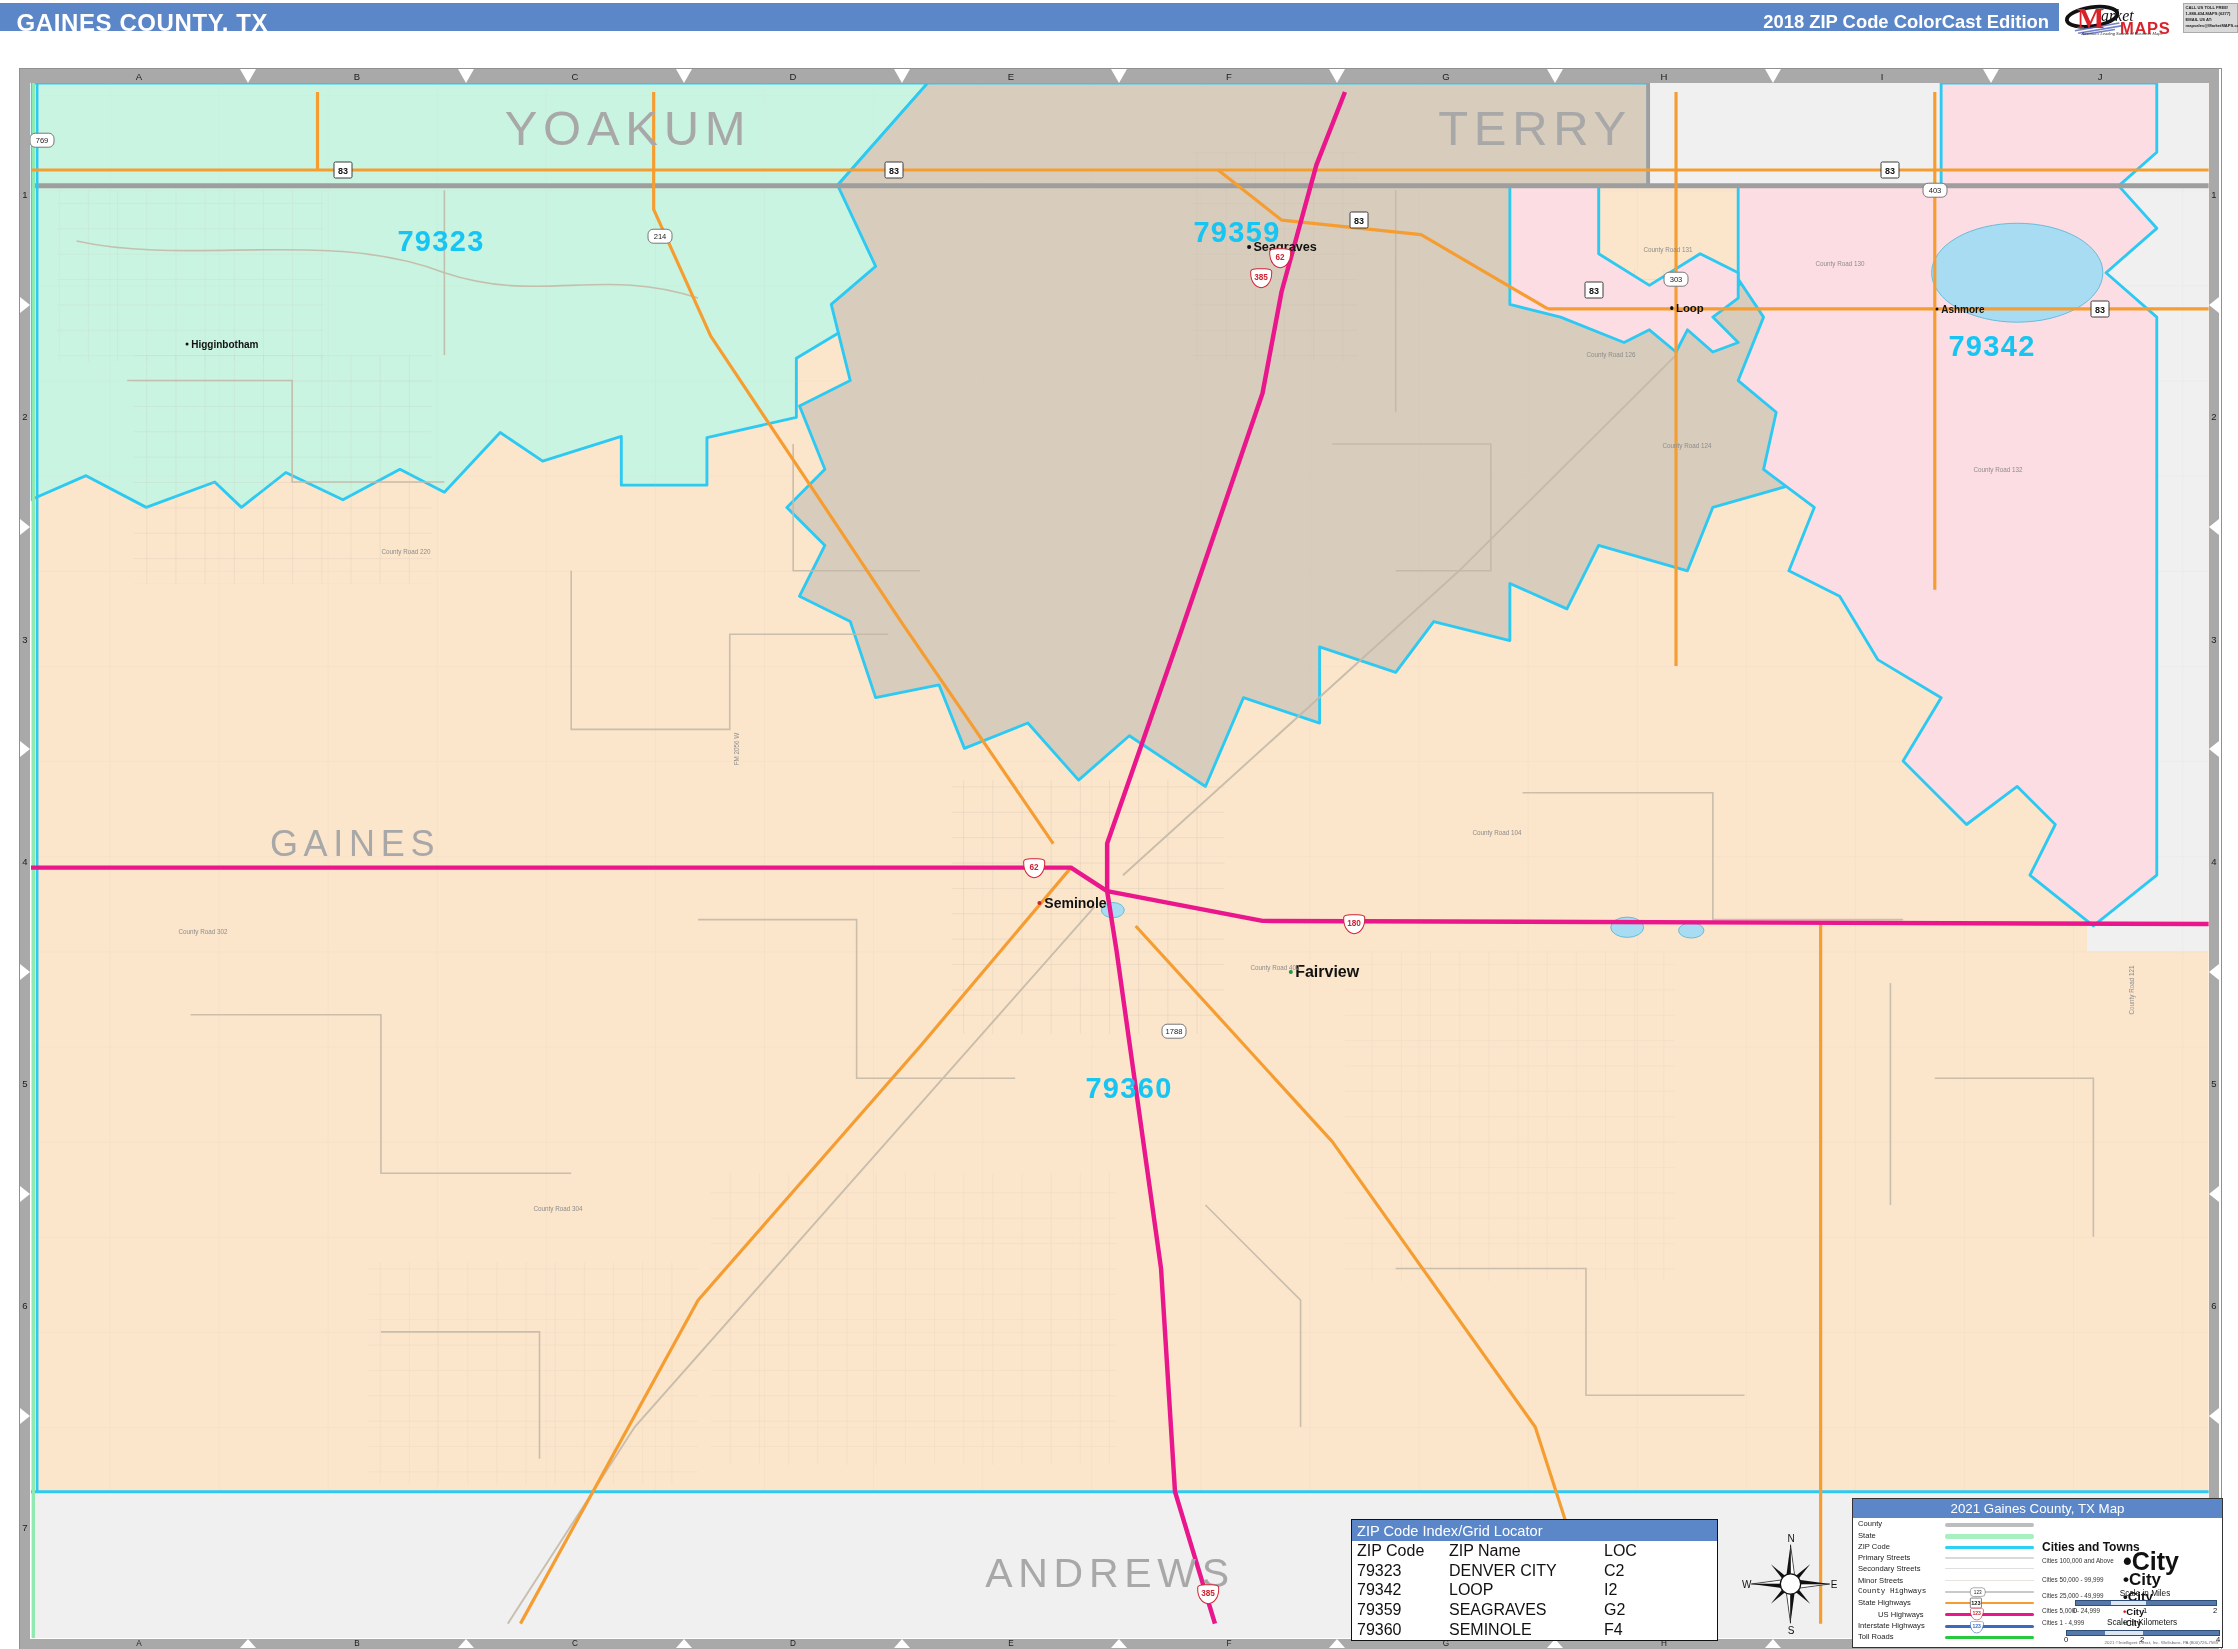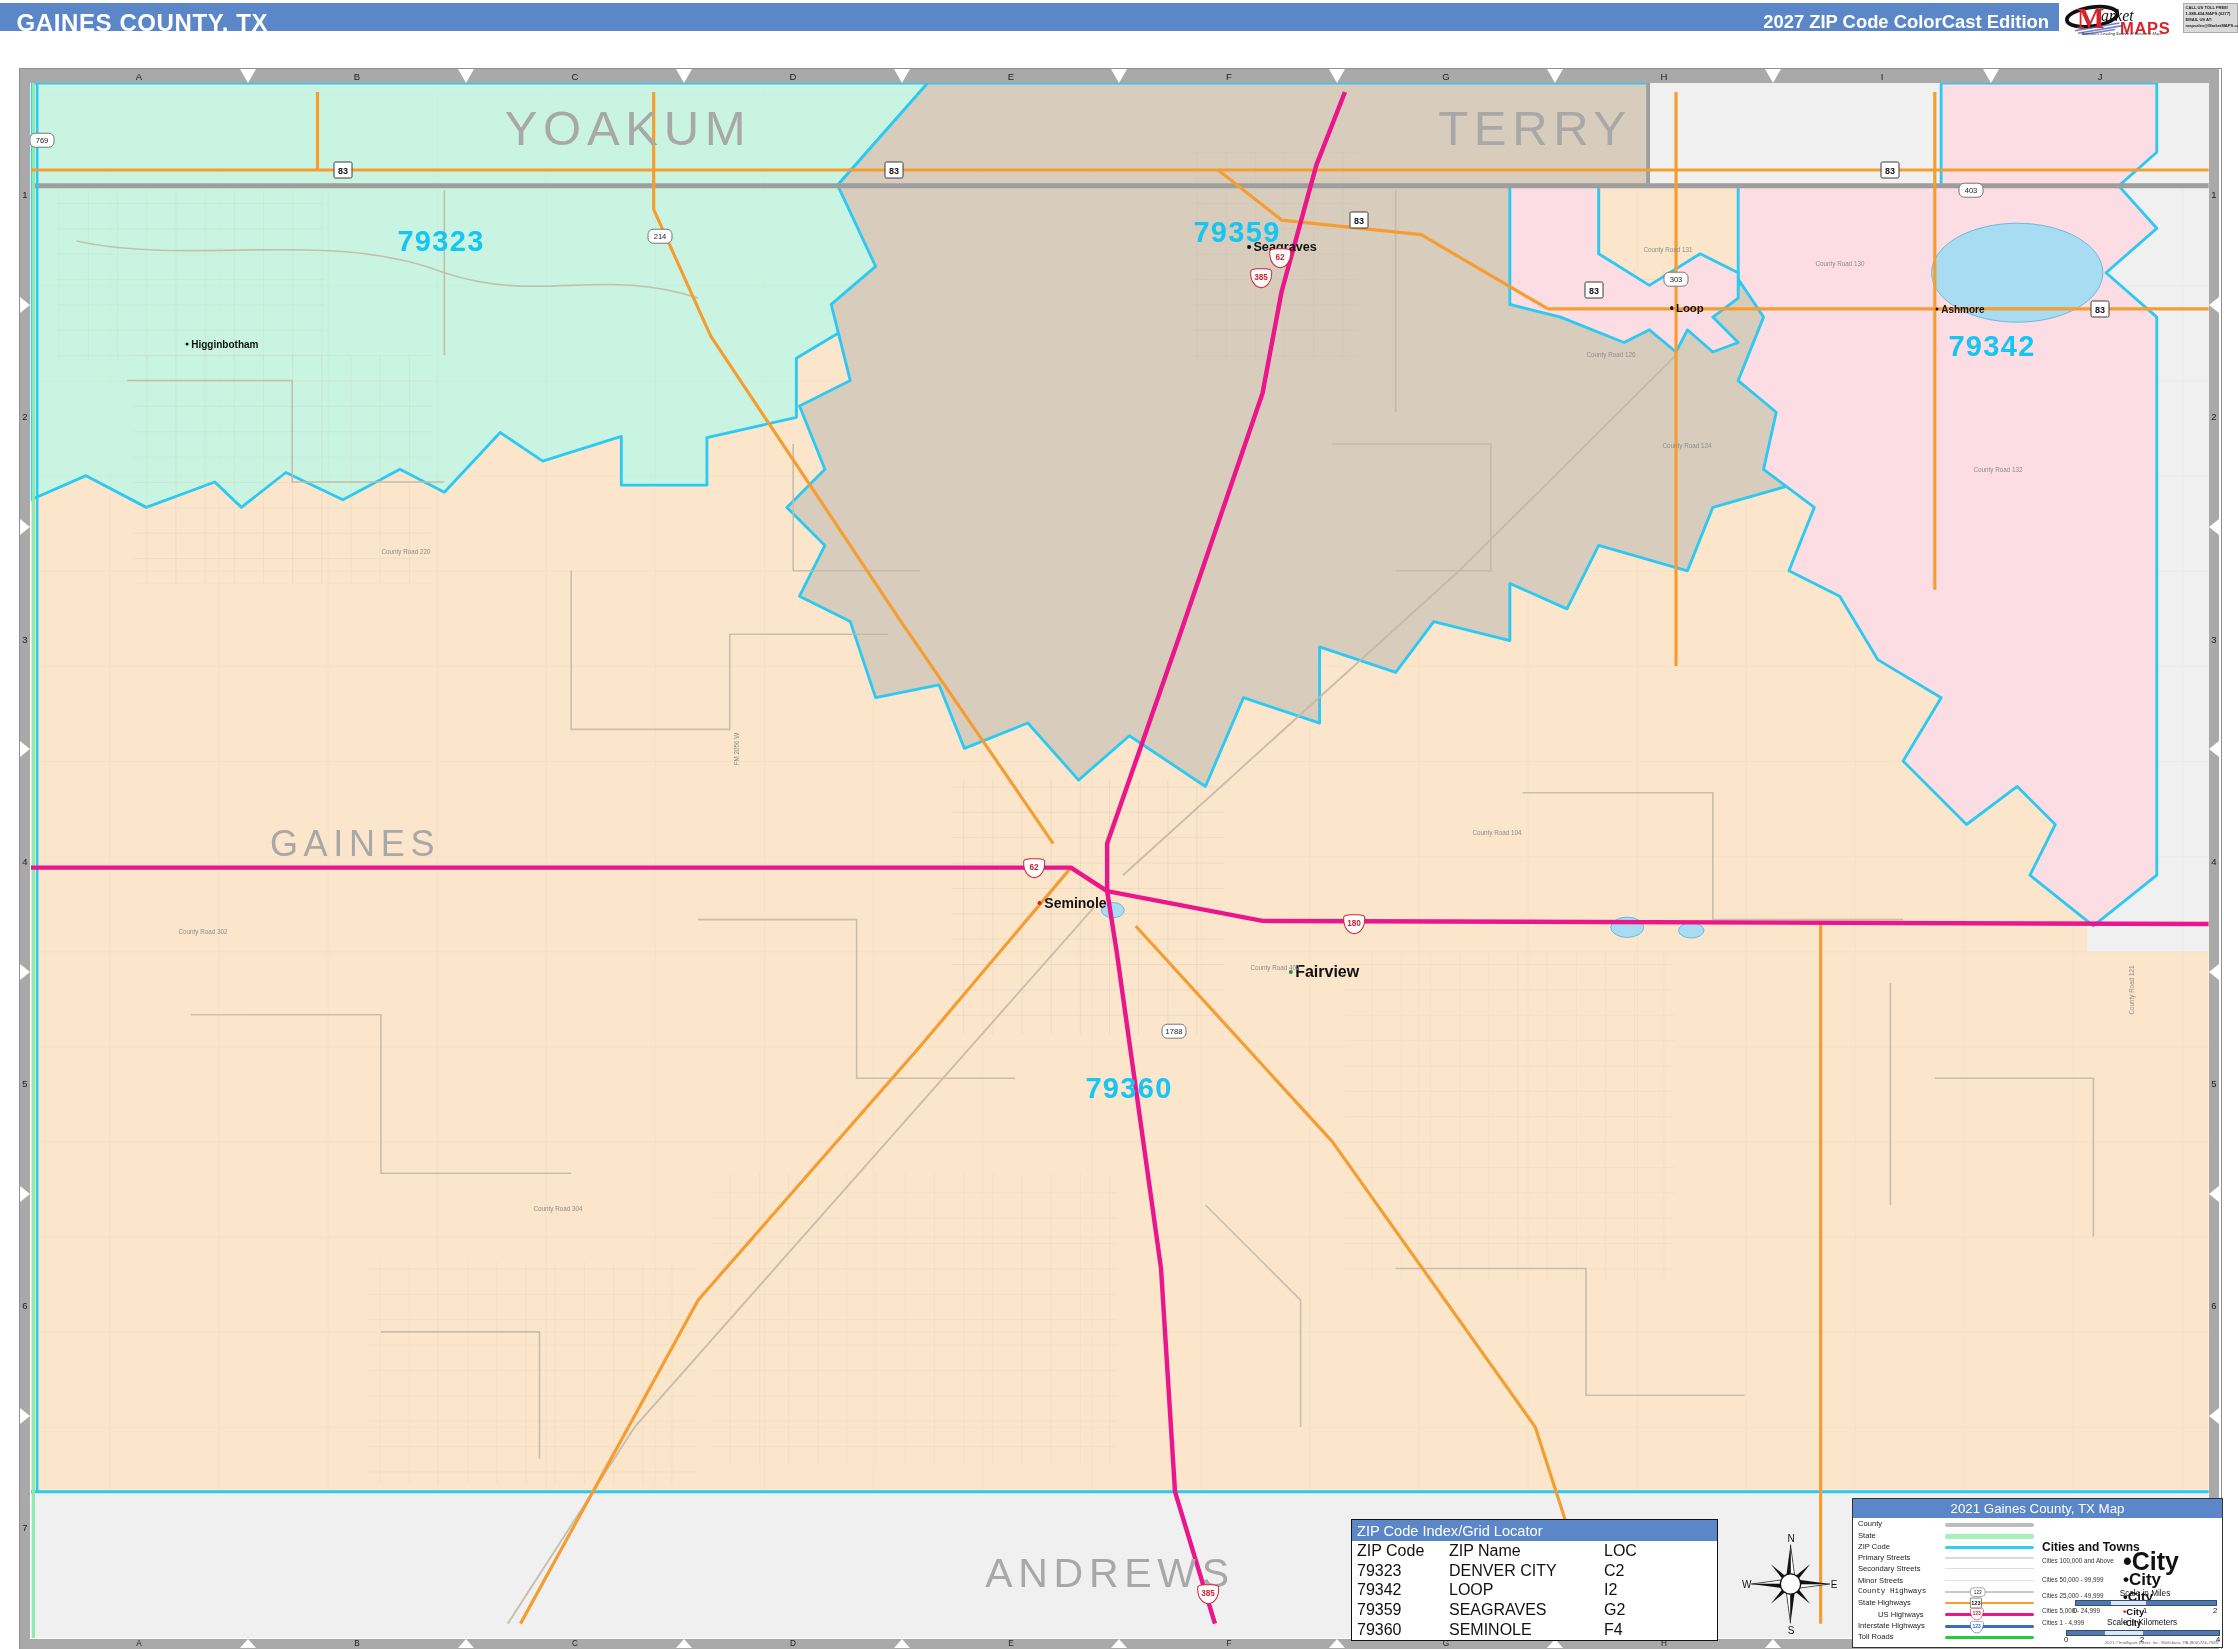--- a/index.html
+++ b/index.html
@@ -201,21 +201,21 @@
       <div>Fairview</div>
     </div>
     <div class="badge state" style="left: 343px; top: 170px;">83</div>
     <div class="badge state" style="left: 894px; top: 170px;">83</div>
     <div class="badge state" style="left: 1890px; top: 170px;">83</div>
     <div class="badge state" style="left: 1359px; top: 220px;">83</div>
     <div class="badge state" style="left: 1594px; top: 290px;">83</div>
     <div class="badge state" style="left: 2100px; top: 309px;">83</div>
     <div class="badge fm" style="left: 660px; top: 236px;">214</div>
     <div class="badge fm" style="left: 1676px; top: 279px;">303</div>
-    <div class="badge fm" style="left: 1935px; top: 190px; margin-left: 36px;">403</div>
+    <div class="badge fm" style="left: 1935px; top: 190px;">403</div>
     <div class="badge fm" style="left: 1174px; top: 1015px; margin-top: 16px;">1788</div>
     <div class="badge fm" style="left: 42px; top: 140px;">769</div>
     <div class="badge us" style="left: 1280px; top: 258px;">62</div>
     <div class="badge us" style="left: 1261px; top: 278px;">385</div>
     <div class="badge us" style="left: 1034px; top: 868px;">62</div>
     <div class="badge us" style="left: 1354px; top: 924px;">180</div>
     <div class="badge us" style="left: 1208px; top: 1594px;">385</div>
     <div class="road-name" style="left: 1668px; top: 249px;">County Road 131</div>
     <div class="road-name" style="left: 1840px; top: 263px;">County Road 130</div>
     <div class="road-name" style="left: 1611px; top: 354px;">County Road 126</div>
@@ -298,21 +298,21 @@
     <div class="notch" style="left: 20px; top: 1186px; border-top: 8.2px solid transparent; border-bottom: 8.2px solid transparent; border-left: 10px solid rgb(255, 255, 255);"></div>
     <div class="notch" style="left: 2209px; top: 1186px; border-top: 8.2px solid transparent; border-bottom: 8.2px solid transparent; border-right: 10px solid rgb(255, 255, 255);"></div>
     <div class="notch" style="left: 20px; top: 1408px; border-top: 8.2px solid transparent; border-bottom: 8.2px solid transparent; border-left: 10px solid rgb(255, 255, 255);"></div>
     <div class="notch" style="left: 2209px; top: 1408px; border-top: 8.2px solid transparent; border-bottom: 8.2px solid transparent; border-right: 10px solid rgb(255, 255, 255);"></div>
   </div>
 <div class="frame-border"></div>
 
 <div class="header">
   <div class="header-blue"></div>
   <div class="header-title">GAINES COUNTY, TX</div>
-  <div class="header-edition">2027 ZIP Code ColorCast Edition</div>
+  <div class="header-edition">2018 ZIP Code ColorCast Edition</div>
   <div class="logo">
     <svg width="124" height="36" viewBox="0 0 195 56">
       <ellipse cx="52" cy="26" rx="40" ry="15" fill="none" stroke="#111" stroke-width="6" transform="rotate(-8 52 26)"></ellipse>
       <path d="M25,48 L95,36 M30,52 L100,40 M38,54 L88,46" stroke="#5a6cc0" stroke-width="2.5" fill="none" opacity="0.85"></path>
       <text id="logo-m" x="28" y="44" font-family="Liberation Serif, serif" font-weight="bold" font-size="46" fill="#d8232a">M</text>
       <text id="logo-market" x="66" y="32" font-family="Liberation Serif, serif" font-style="italic" font-size="25" fill="#111">arket</text>
       <text id="logo-maps" x="96" y="53" font-family="Liberation Sans, sans-serif" font-weight="bold" font-size="26" fill="#d8232a" letter-spacing="1">MAPS</text>
     </svg>
     <div id="logo-tagline" style="position:absolute;left:2.5px;top:31px;width:121px;font-size:4.1px;font-style:italic;color:#333;text-align:center;">America's Leading Source of Business Maps</div>
     <div class="logo-contact" id="logo-contact">

